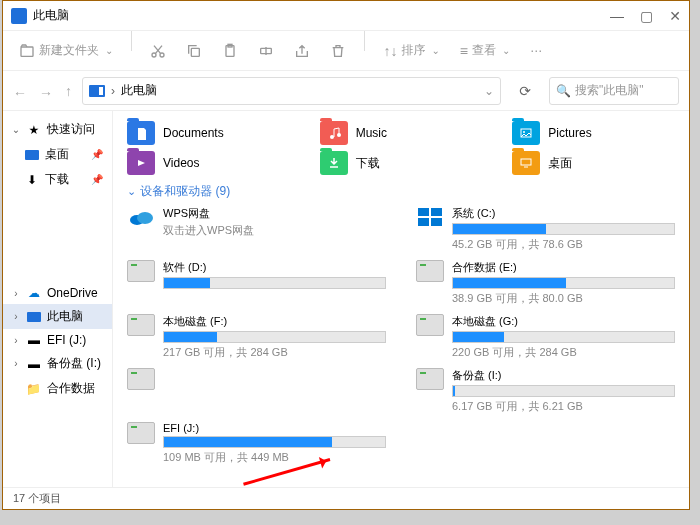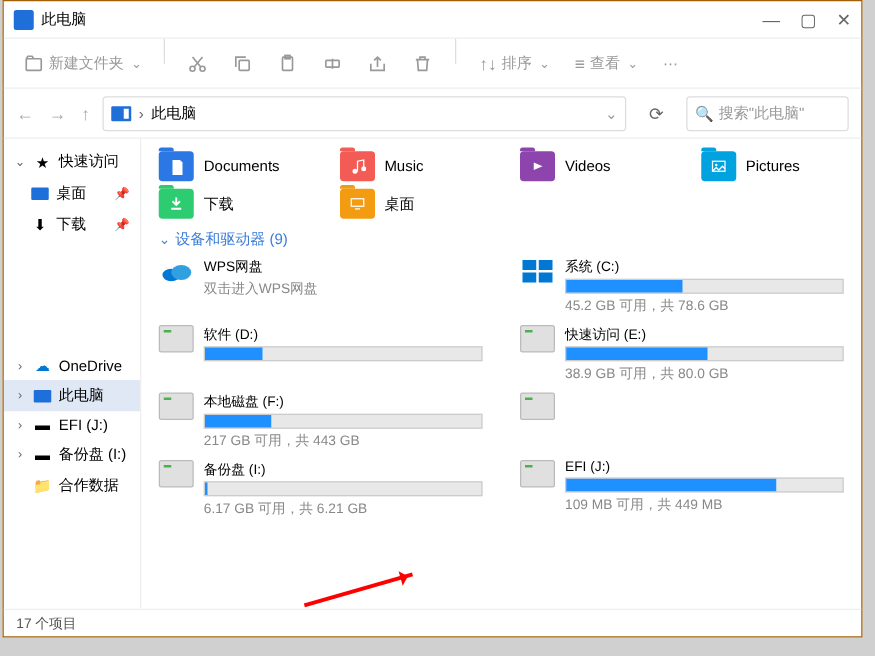--- a/index.html
+++ b/index.html
@@ -23,21 +23,21 @@
 .refresh{width:28px;text-align:center;color:#666;font-size:14px}
 .search{width:130px;height:28px;border:1px solid #ddd;border-radius:3px;display:flex;align-items:center;padding:0 6px;gap:4px;font-size:12px;color:#999}
 .body{flex:1;display:flex;overflow:hidden}
 .sidebar{width:110px;border-right:1px solid #eee;padding:6px 0;font-size:12px;overflow-y:auto}
 .sb-item{display:flex;align-items:center;padding:4px 8px;gap:6px;cursor:pointer}
 .sb-item.sel{background:#e0e8f5}
 .sb-tw{width:10px;text-align:center;color:#666;font-size:10px}
 .sb-ico{width:14px;height:14px;display:inline-flex;align-items:center;justify-content:center}
 .pin{margin-left:auto;color:#aaa;font-size:10px}
 .content{flex:1;padding:10px 14px;overflow-y:auto}
-.folders{display:grid;grid-template-columns:1fr 1fr 1fr 1fr;gap:6px 30px;}
+.folders{display:grid;grid-template-columns:1fr 1fr 1fr;gap:6px 30px;}
 .folder{display:flex;align-items:center;gap:8px}
 .ficon{width:28px;height:24px;border-radius:3px;position:relative}
 .ficon.docs{background:#2b78e4}
 .ficon.music{background:#f25c54}
 .ficon.pics{background:#00a3e0}
 .ficon.vids{background:#8e44ad}
 .ficon.dl{background:#2ecc71}
 .ficon.desk{background:#f39c12}
 .ficon::before{content:"";position:absolute;top:-3px;left:0;width:12px;height:3px;background:inherit;border-radius:2px 2px 0 0}
 .ficon svg{position:absolute;width:14px;height:14px;left:7px;top:5px;fill:#fff}
@@ -211,36 +211,36 @@
             <div class="ficon music">
               <svg viewBox="0 0 14 14">
                 <circle cx="5" cy="11" r="2" fill="#fff"></circle>
                 <path d="M7 11V3l5-1v7" stroke="#fff" fill="none"></path>
                 <circle cx="12" cy="9" r="2" fill="#fff"></circle>
               </svg>
             </div>
             <div class="fname">Music</div>
           </div>
           <div class="folder">
-            <div class="ficon vids">
-              <svg viewBox="0 0 14 14">
-                <path d="M4 4l7 3-7 3z" fill="#fff"></path>
-              </svg>
-            </div>
-            <div class="fname">Videos</div>
-          </div>
-          <div class="folder">
             <div class="ficon pics">
               <svg viewBox="0 0 14 14">
                 <rect x="2" y="3" width="10" height="8" fill="none" stroke="#fff"></rect>
                 <circle cx="5" cy="6" r="1" fill="#fff"></circle>
                 <path d="M2 11l3-3 2 2 3-3 2 2" stroke="#fff" fill="none"></path>
               </svg>
             </div>
             <div class="fname">Pictures</div>
+          </div>
+          <div class="folder">
+            <div class="ficon vids">
+              <svg viewBox="0 0 14 14">
+                <path d="M4 4l7 3-7 3z" fill="#fff"></path>
+              </svg>
+            </div>
+            <div class="fname">Videos</div>
           </div>
           <div class="folder">
             <div class="ficon dl">
               <svg viewBox="0 0 14 14">
                 <path d="M7 2v6M4 5l3 3 3-3M3 11h8" stroke="#fff" fill="none" stroke-width="1.5"></path>
               </svg>
             </div>
             <div class="fname">下载</div>
           </div>
           <div class="folder">
@@ -287,35 +287,45 @@
             <div class="dinfo">
               <div class="dname">软件 (D:)</div>
               <div class="dbar">
                 <div class="dbar-fill" style="width:21%"></div>
               </div>
             </div>
           </div>
           <div class="drive">
             <div class="dicon"></div>
             <div class="dinfo">
-              <div class="dname">快速访问 (E:)</div>
+              <div class="dname">合作数据 (E:)</div>
               <div class="dbar">
                 <div class="dbar-fill" style="width:51%"></div>
               </div>
               <div class="dtext">38.9 GB 可用，共 80.0 GB</div>
             </div>
           </div>
           <div class="drive">
             <div class="dicon"></div>
             <div class="dinfo">
               <div class="dname">本地磁盘 (F:)</div>
               <div class="dbar">
                 <div class="dbar-fill" style="width:24%"></div>
               </div>
-              <div class="dtext">217 GB 可用，共 443 GB</div>
+              <div class="dtext">217 GB 可用，共 284 GB</div>
+            </div>
+          </div>
+          <div class="drive">
+            <div class="dicon"></div>
+            <div class="dinfo">
+              <div class="dname">本地磁盘 (G:)</div>
+              <div class="dbar">
+                <div class="dbar-fill" style="width:23%"></div>
+              </div>
+              <div class="dtext">220 GB 可用，共 284 GB</div>
             </div>
           </div>
           <div class="drive">
             <div class="dicon"></div>
           </div>
           <div class="drive">
             <div class="dicon"></div>
             <div class="dinfo">
               <div class="dname">备份盘 (I:)</div>
               <div class="dbar">

